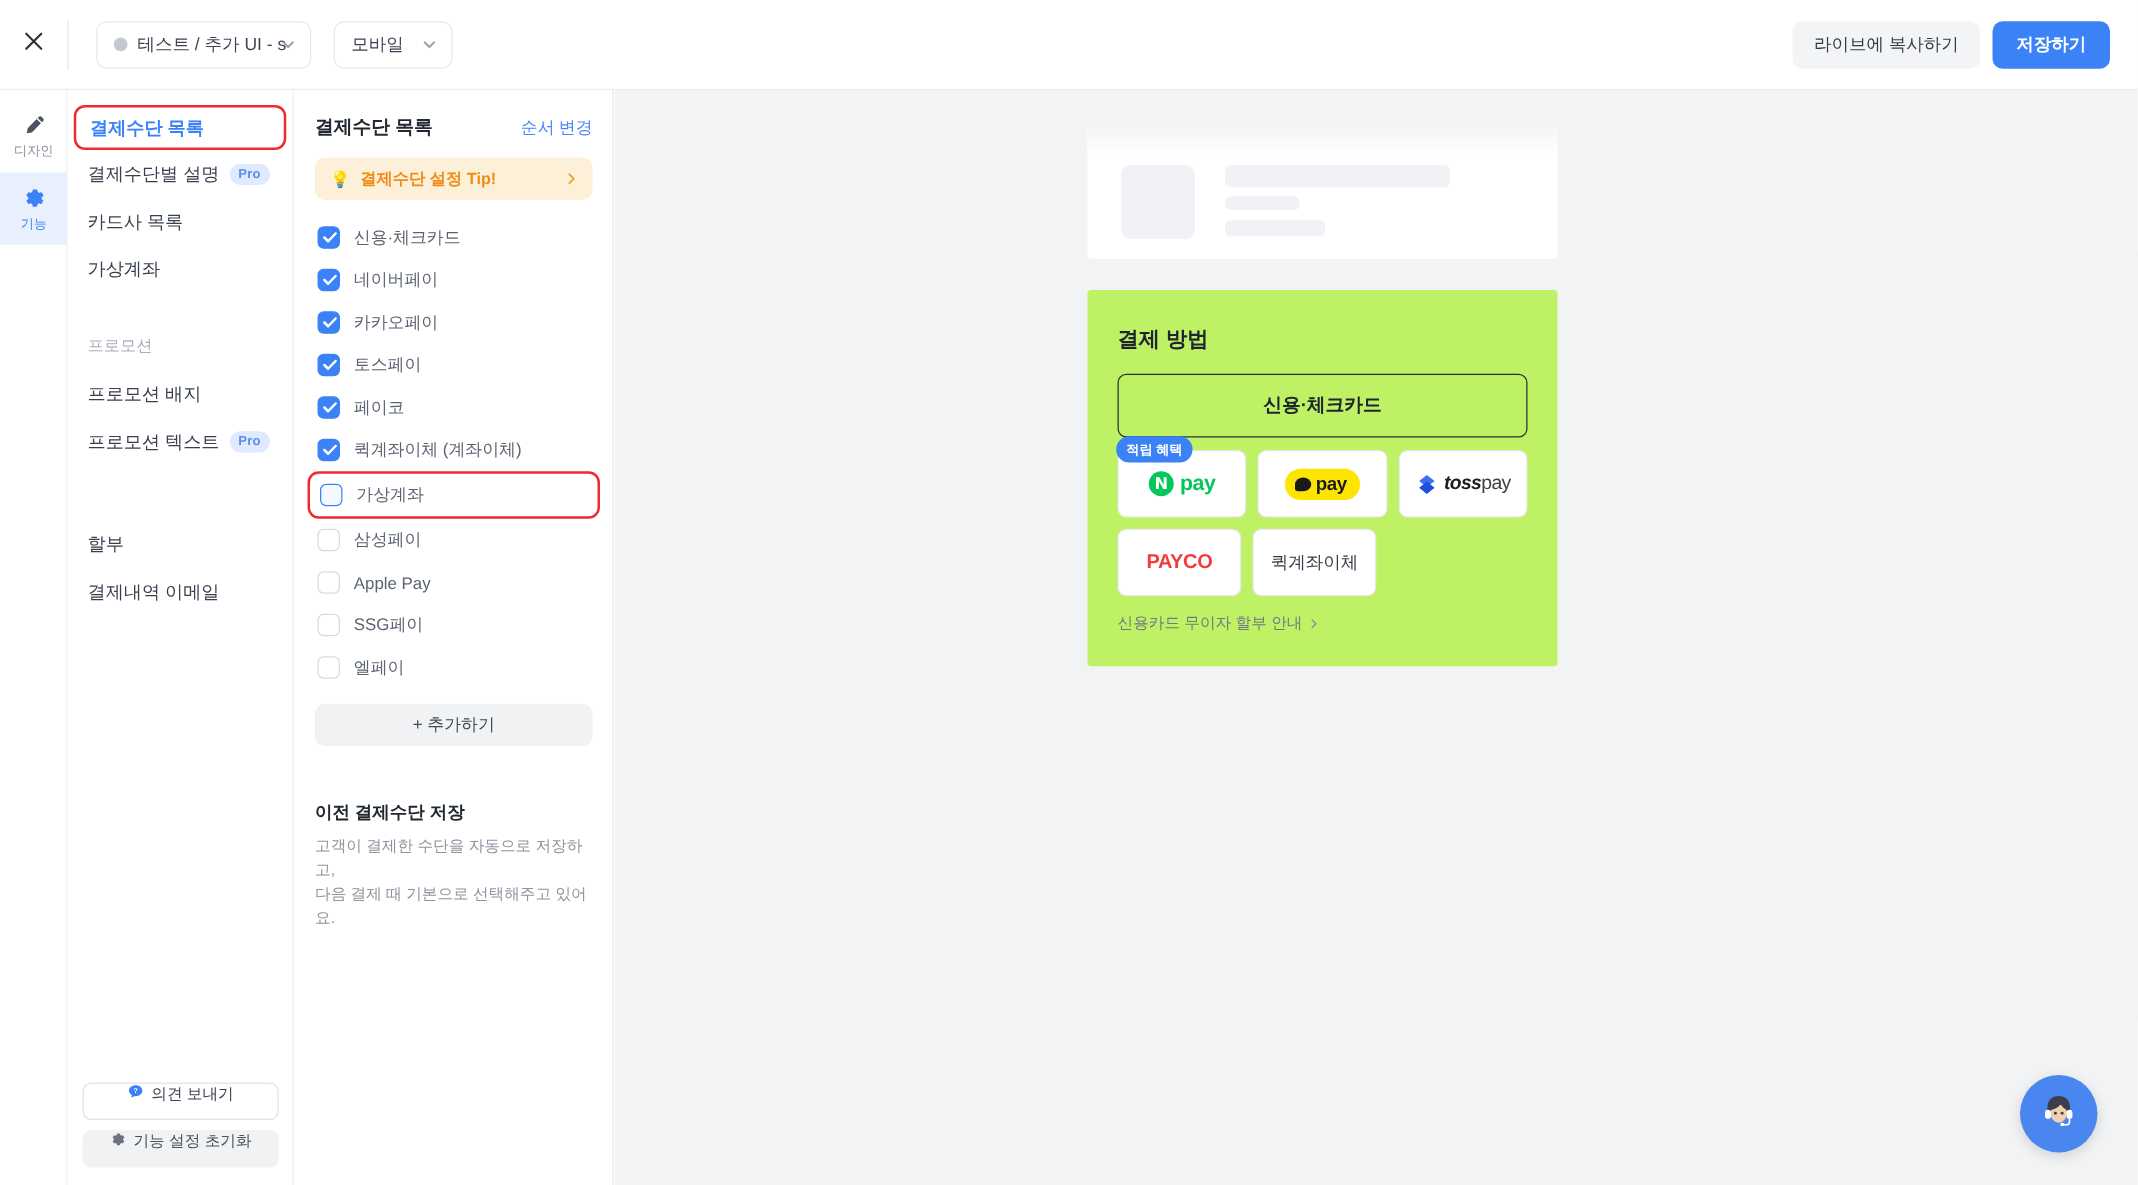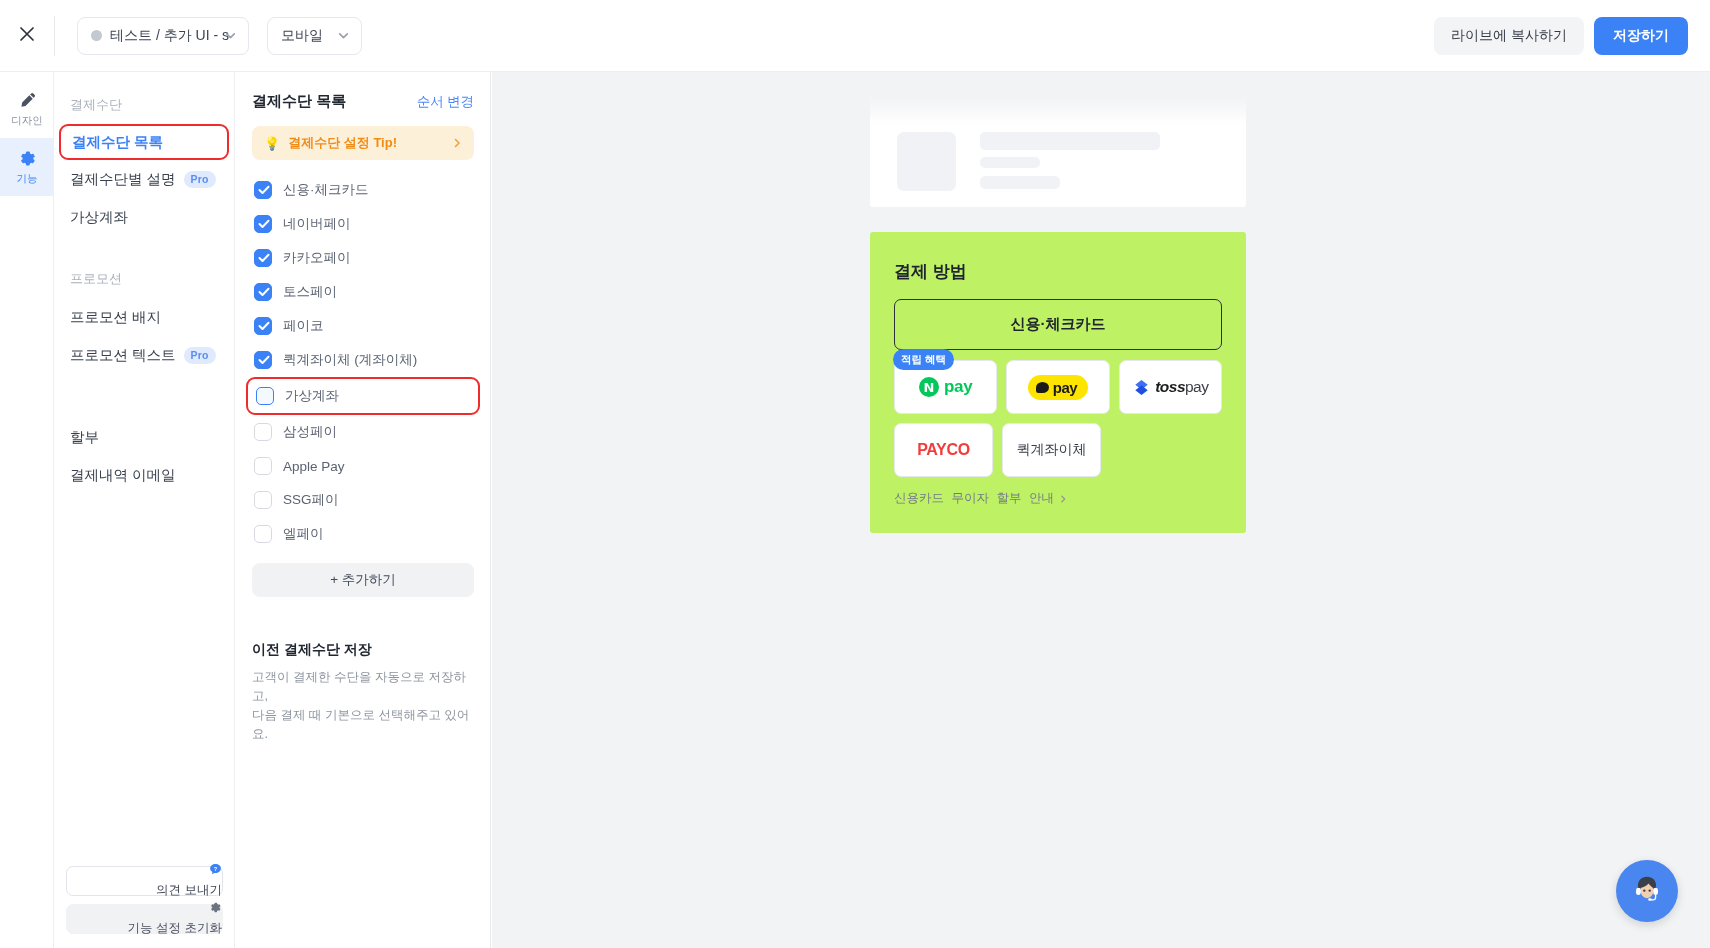--- a/index.html
+++ b/index.html
@@ -125,22 +125,22 @@
   }
   .nav-spacer { height: 22px; }
 
   .nav-bottom {
     position: absolute; left: 0; bottom: 14px;
     width: 181px; padding: 0 12px;
     display: flex; flex-direction: column; gap: 8px;
   }
   .nav-btn {
     height: 30px; border-radius: 7px;
-    display: flex; align-items: flex-end; justify-content: center;
-    gap: 6px; font-size: 12.5px; cursor: pointer; flex-direction: column;
+    display: flex; align-items: flex-start; justify-content: center;
+    gap: 6px; font-size: 12.5px; cursor: pointer;
   }
   .nav-btn.outline { border: 1px solid #e1e4e9; background: #fff; color: #3b4252; }
   .nav-btn.filled { background: #f1f2f4; border: 1px solid #f1f2f4; color: #4a5160; }
   .nav-btn svg { width: 13px; height: 13px; display:block; }
 
   
   .list-panel {
     position: absolute; top: 72px; left: 236px;
     width: 255px; height: 876px;
     background: #ffffff;
@@ -287,21 +287,21 @@
   .card-select {
     height: 46px; background: #f4f5f7; border-radius: 9px;
     display: flex; align-items: center; padding: 0 18px; gap: 9px;
     cursor: pointer; margin-bottom: 10px;
   }
   .card-select-text { font-size: 14px; color: #3c434f; }
   .card-select .chev svg { width: 12px; height: 12px; }
 
   .info-link {
     display: flex; align-items: center; gap: 4px;
-    font-size: 12.5px; color: #737a86; cursor: pointer; font-family: Liberation Mono, monospace;
+    font-size: 12.5px; color: #737a86; cursor: pointer;
   }
   .info-link svg { width: 10px; height: 10px; display:block; }
 
   
   .fab {
     position: absolute; right: 32px; bottom: 26px;
     width: 62px; height: 62px; border-radius: 50%;
     background: #4a86f0; cursor: pointer;
     display: flex; align-items: center; justify-content: center;
     box-shadow: 0 3px 10px rgba(0,0,0,.14);
@@ -363,28 +363,30 @@
           <path d="M10 6.6A3.4 3.4 0 1 0 10 13.4 3.4 3.4 0 0 0 10 6.6zm0 5.1A1.7 1.7 0 1 1 10 8.3a1.7 1.7 0 0 1 0 3.4z"></path>
           <path d="M17.3 11.6l-1.2-.7a6.5 6.5 0 0 0 0-1.8l1.2-.7a.7.7 0 0 0 .3-.9l-1.2-2.1a.7.7 0 0 0-.9-.3l-1.3.5a6.4 6.4 0 0 0-1.5-.9l-.2-1.4a.7.7 0 0 0-.7-.6H9.2a.7.7 0 0 0-.7.6l-.2 1.4c-.5.2-1 .5-1.5.9l-1.3-.5a.7.7 0 0 0-.9.3L3.4 7.5a.7.7 0 0 0 .3.9l1.2.7a6.5 6.5 0 0 0 0 1.8l-1.2.7a.7.7 0 0 0-.3.9l1.2 2.1a.7.7 0 0 0 .9.3l1.3-.5c.5.4 1 .7 1.5.9l.2 1.4c0 .3.3.6.7.6h2.4a.7.7 0 0 0 .7-.6l.2-1.4c.5-.2 1-.5 1.5-.9l1.3.5a.7.7 0 0 0 .9-.3l1.2-2.1a.7.7 0 0 0-.3-.9z"></path>
         </svg>
     </span>
     <span class="rail-label">기능</span>
   </div>
 </div>
 
 <div class="nav">
 
-  <div class="nav-group-title">결제수단</div>
 
   <div class="nav-item active">
     <span class="nav-item-label">결제수단 목록</span>
   </div>
   <div class="nav-item">
     <span class="nav-item-label">결제수단별 설명</span>
     <span class="pro-badge">Pro</span>
+  </div>
+  <div class="nav-item">
+    <span class="nav-item-label">카드사 목록</span>
   </div>
   <div class="nav-item">
     <span class="nav-item-label">가상계좌</span>
   </div>
 
   <div class="nav-spacer"></div>
   <div class="nav-group-title">프로모션</div>
 
   <div class="nav-item">
     <span class="nav-item-label">프로모션 배지</span>

